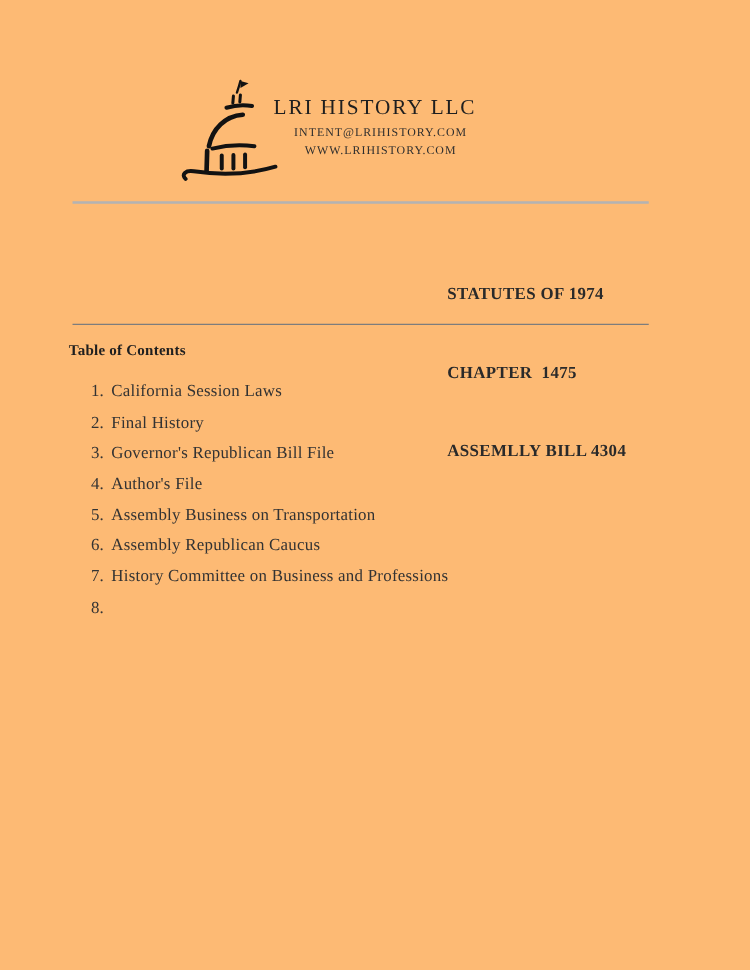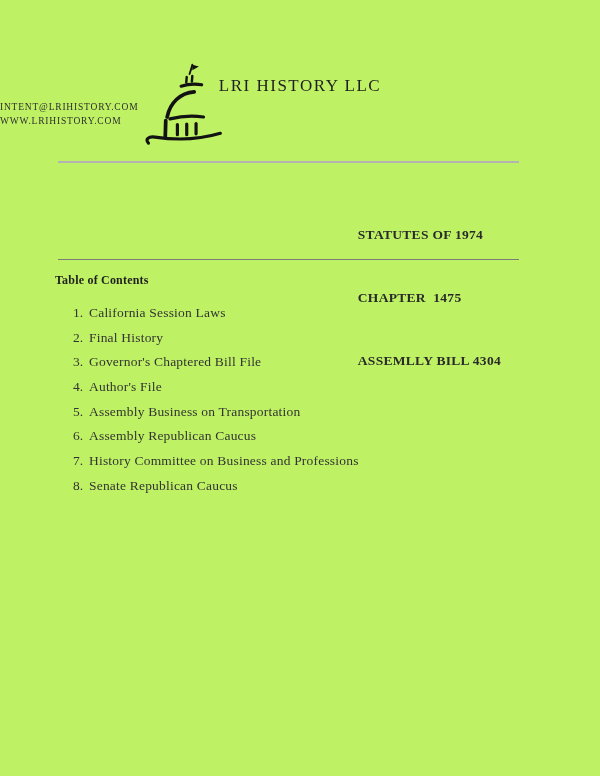--- a/index.html
+++ b/index.html
@@ -1,20 +1,20 @@
 <!DOCTYPE html>
 <html><head>
 <meta charset="utf-8">
 <style>
   html, body { margin: 0; padding: 0; background: #ffffff; }
   .page {
     position: relative;
     width: 600px;
     height: 776px;
-    background: #bef264;
+    background: #fdba74;
     font-family: "Liberation Serif", serif;
     color: #2b2b2b;
     overflow: hidden;
   }
 
   
   .logo {
     position: absolute;
     left: 141px;
     top: 60px;
@@ -28,24 +28,25 @@
     width: 600px;
     text-align: center;
     font-size: 17px;
     letter-spacing: 1.5px;
     color: #1f1f1f;
   }
   .contact-line {
     position: absolute;
     left: 0;
     width: 545px;
-    text-align: left;
+    text-align: center;
     font-size: 9.5px;
     letter-spacing: 0.8px;
     color: #2e2e2e;
+    padding-left: 32px;
   }
   .email   { top: 102px; }
   .website { top: 116px; }
   .phone   { top: 129px; letter-spacing: 0.4px; }
 
   
   .rule {
     position: absolute;
     left: 58px;
     width: 461px;
@@ -146,37 +147,36 @@
     <div class="toc-item">
       <span class="toc-num">1.</span>
       <span class="toc-label">California Session Laws</span>
     </div>
     <div class="toc-item">
       <span class="toc-num">2.</span>
       <span class="toc-label">Final History</span>
     </div>
     <div class="toc-item">
       <span class="toc-num">3.</span>
-      <span class="toc-label">Governor's Chaptered Bill File</span>
+      <span class="toc-label">Governor's Republican Bill File</span>
     </div>
     <div class="toc-item">
       <span class="toc-num">4.</span>
       <span class="toc-label">Author's File</span>
     </div>
     <div class="toc-item">
       <span class="toc-num">5.</span>
       <span class="toc-label">Assembly Business on Transportation</span>
     </div>
     <div class="toc-item">
       <span class="toc-num">6.</span>
       <span class="toc-label">Assembly Republican Caucus</span>
     </div>
     <div class="toc-item">
       <span class="toc-num">7.</span>
       <span class="toc-label">History Committee on Business and Professions</span>
     </div>
     <div class="toc-item">
       <span class="toc-num">8.</span>
-      <span class="toc-label">Senate Republican Caucus</span>
     </div>
   </div>
 
 </div>
 
 </body></html>

